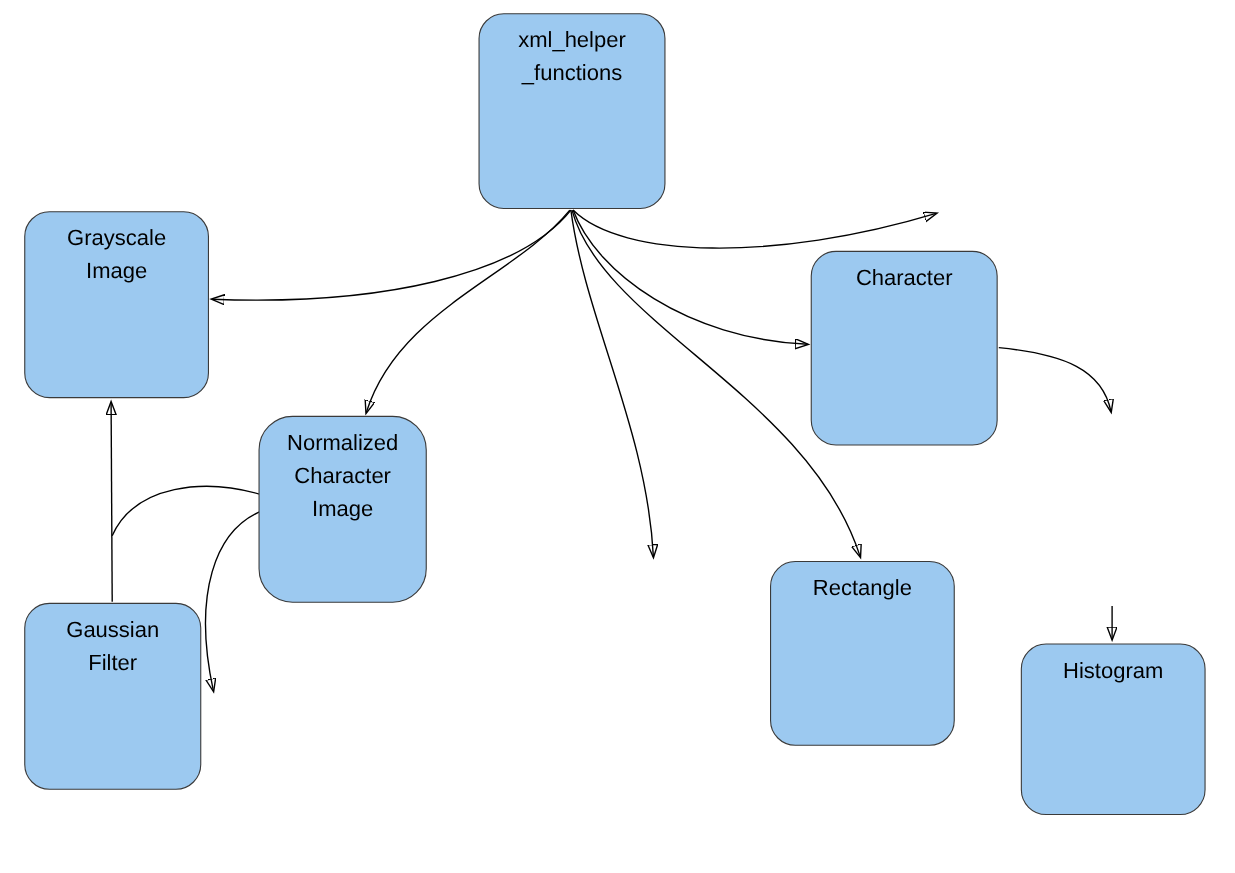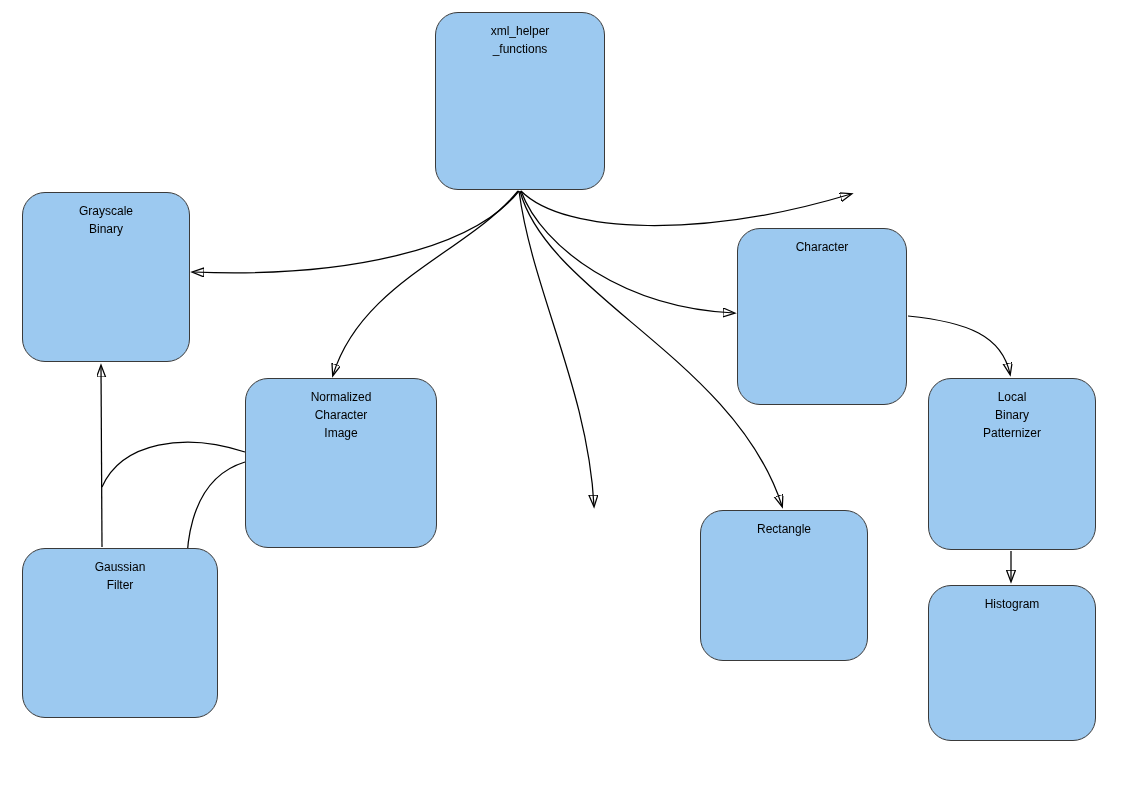--- a/index.html
+++ b/index.html
@@ -27,21 +27,21 @@
     position: absolute;
     background: var(--node-fill, #9CC9F0);
     border: 1px solid var(--node-border, #3a3a3a);
     border-radius: 23px;
     display: flex;
     justify-content: center;
     align-items: flex-start;
     padding-top: 9px;
   }
   .node .label {
-    font-size: 12px;
+    font-size: 20px;
     line-height: 1.5;
     color: #000000;
     text-align: center;
     white-space: pre-line;
   }
 </style>
 </head>
 <body style="background: rgb(255, 255, 255);">
 
 <div class="canvas">
@@ -67,45 +67,40 @@
   </svg>
 
   <div class="node" style="left:435px; top:12px; width:170px; height:178px;">
     <span class="label">xml_helper
 _functions</span>
   </div>
 
 
   <div class="node" style="left:22px; top:192px; width:168px; height:170px;">
     <span class="label">Grayscale
-Binary</span>
+Image</span>
   </div>
 
   <div class="node" style="left:737px; top:228px; width:170px; height:177px;">
     <span class="label">Character</span>
   </div>
 
-  <div class="node" style="left:245px; top:378px; width:192px; height:170px;">
+  <div class="node" style="left:235px; top:378px; width:153px; height:170px;border-radius:31px;">
     <span class="label">Normalized
 Character
 Image</span>
   </div>
 
-  <div class="node" style="left:928px; top:378px; width:168px; height:172px;">
-    <span class="label">Local
-Binary
-Patternizer</span>
-  </div>
 
 
-  <div class="node" style="left:700px; top:510px; width:168px; height:151px;">
+  <div class="node" style="left:700px; top:510px; width:168px; height:168px;">
     <span class="label">Rectangle</span>
   </div>
 
-  <div class="node" style="left:22px; top:548px; width:196px; height:170px;">
+  <div class="node" style="left:22px; top:548px; width:161px; height:170px;">
     <span class="label">Gaussian
 Filter</span>
   </div>
 
   <div class="node" style="left:928px; top:585px; width:168px; height:156px;">
     <span class="label">Histogram</span>
   </div>
 
 </div>
 

